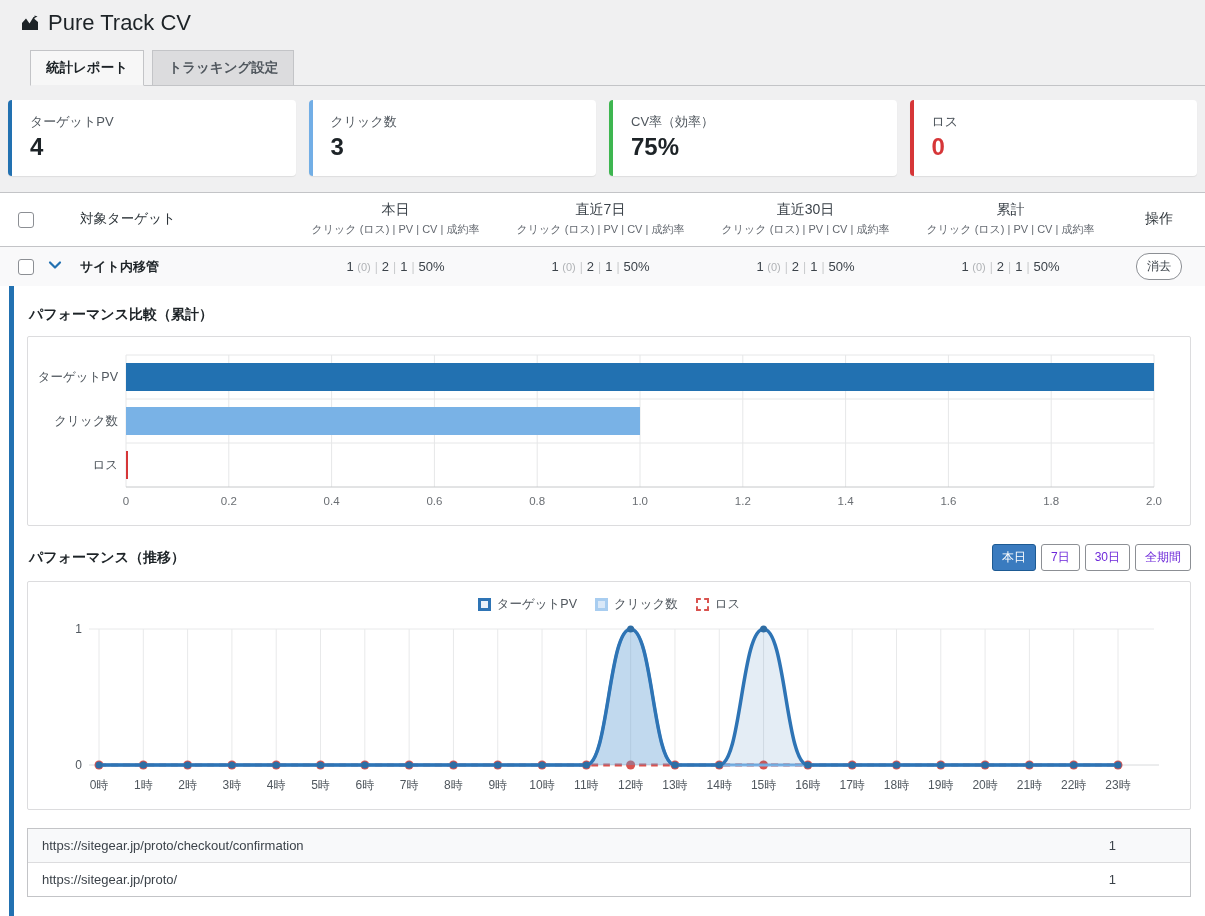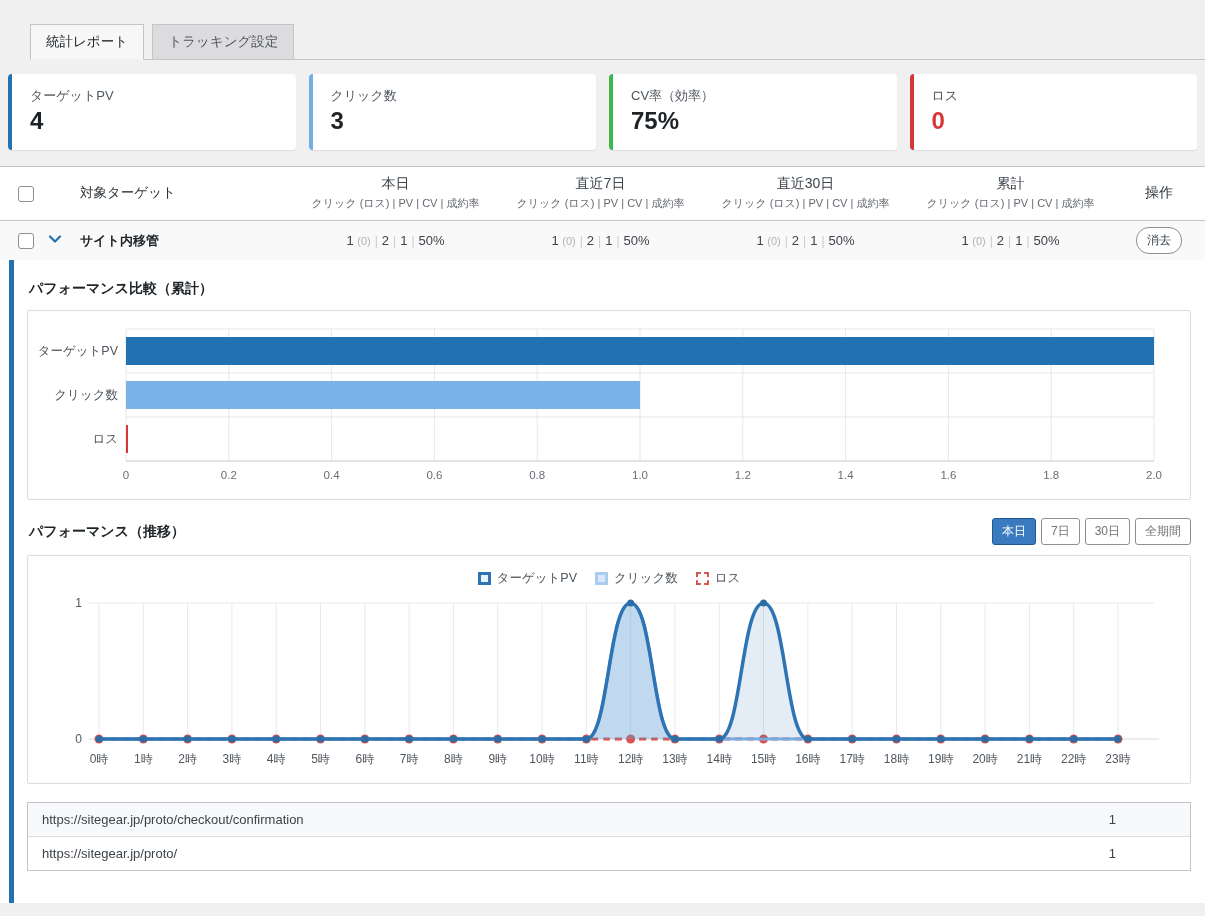--- a/index.html
+++ b/index.html
@@ -6,21 +6,21 @@
   html,body { width:1205px; height:916px; overflow:hidden; }
   body { background:#f0f0f1; font-family:"Liberation Sans","DejaVu Sans",sans-serif; color:#1d2327; }
 
   
   .page-header { padding:10px 0 0 20px; }
   .page-title-row { display:flex; align-items:center; gap:8px; }
   .page-title-row svg { display:block; }
   .page-title { font-size:22px; font-weight:400; color:#1d2327; }
 
   .tab-bar { margin:14px 0 0 10px; border-bottom:1px solid #c3c4c7; padding-left:0; }
-  .nav-tab { display:inline-block; padding:8px 15px; font-size:13.5px; font-weight:400; color:#50575e;
+  .nav-tab { display:inline-block; padding:8px 15px; font-size:13.5px; font-weight:700; color:#50575e;
              background:#dcdcde; border:1px solid #c3c4c7; border-bottom:none; margin:0 4px -1px 0; cursor:pointer; }
   .nav-tab-active { background:#f7f7f7; color:#1d2327; position:relative;
                     border-bottom:1px solid #f0f0f1; }
 
   
   .cards { display:grid; grid-template-columns:repeat(4,1fr); gap:13px; margin:14px 8px 16px 8px; }
   .stat-card { background:#fff; border-radius:4px; border-left:4px solid #2271b1; padding:13px 18px 14px 18px;
                box-shadow:0 1px 1px rgba(0,0,0,.08); height:76px; }
   .stat-label { font-size:13px; color:#50575e; }
   .stat-value { font-size:24px; font-weight:700; margin-top:2px; color:#1d2327; }
@@ -49,40 +49,48 @@
   .chev { display:inline-block; width:18px; height:18px; cursor:pointer; }
 
   
   .detail-panel { background:#fff; border-left:5px solid #2271b1; margin-left:9px; padding:14px 14px 16px 13px; }
   .section-title { font-size:14px; font-weight:700; color:#1d2327; margin:6px 0 12px 2px; }
   .chart-box { border:1px solid #dcdcde; border-radius:2px; padding:8px 6px 4px 6px; margin-bottom:18px; }
 
   .trend-header { display:flex; justify-content:space-between; align-items:center; margin:2px 0 10px 0; }
   .range-buttons { display:flex; gap:5px; }
   .range-btn { font-size:12px; padding:4px 9px; border:1px solid #8c8f94; border-radius:3px; background:#fff;
-               color:#737373; cursor:pointer; }
+               color:#6d28d9; cursor:pointer; }
   .range-btn.active { background:#3a7bbf; border-color:#1d5a93; color:#fff; }
 
   .legend-row { display:flex; justify-content:center; gap:18px; align-items:center; padding:6px 0 2px 0; }
   .legend-item { display:flex; align-items:center; gap:6px; font-size:12.5px; color:#50575e; }
   .sw { width:13px; height:13px; display:inline-block; }
   .sw-pv    { border:3px solid #2e74b5; background:#eaf2fa; }
   .sw-click { border:3px solid #a8cdf0; background:#d9e8f8; }
   .sw-loss  { border:2px dashed #d9534f; background:#fff; }
 
   
   .ref-box { border:1px solid #c3c4c7; margin-bottom:16px; }
   .ref-row { display:flex; justify-content:space-between; align-items:center; padding:9px 14px; font-size:13px; color:#3c434a; background:#fff;text-align:right; }
   .ref-row.alt { background:#f8f9fa; border-bottom:1px solid #dcdcde; }
   .ref-count { padding-right:60px; color:#3c434a; }
 </style>
 </head>
 <body>
 
 <div class="page-header">
+  <div class="page-title-row">
+    <span>
+      <svg width="20" height="20" viewBox="0 0 20 20">
+          <path fill="#1d2327" d="M2 17 L2 10 L6 5.5 L9.5 10.5 L13.5 4 L14.5 4 L14.5 2.5 L17.5 3.5 L14.5 5 L14.5 6 L18 9 L18 17 Z"></path>
+        </svg>
+    </span>
+    <h1 class="page-title">Pure Track CV</h1>
+  </div>
   <div class="tab-bar">
     <span class="nav-tab nav-tab-active">統計レポート</span>
     <span class="nav-tab">トラッキング設定</span>
   </div>
 </div>
 
 <div class="cards">
   <div class="stat-card" style="border-left-color: rgb(34, 113, 177);">
     <div class="stat-label">ターゲットPV</div>
     <div class="stat-value" style="color: rgb(29, 35, 39);">4</div>

